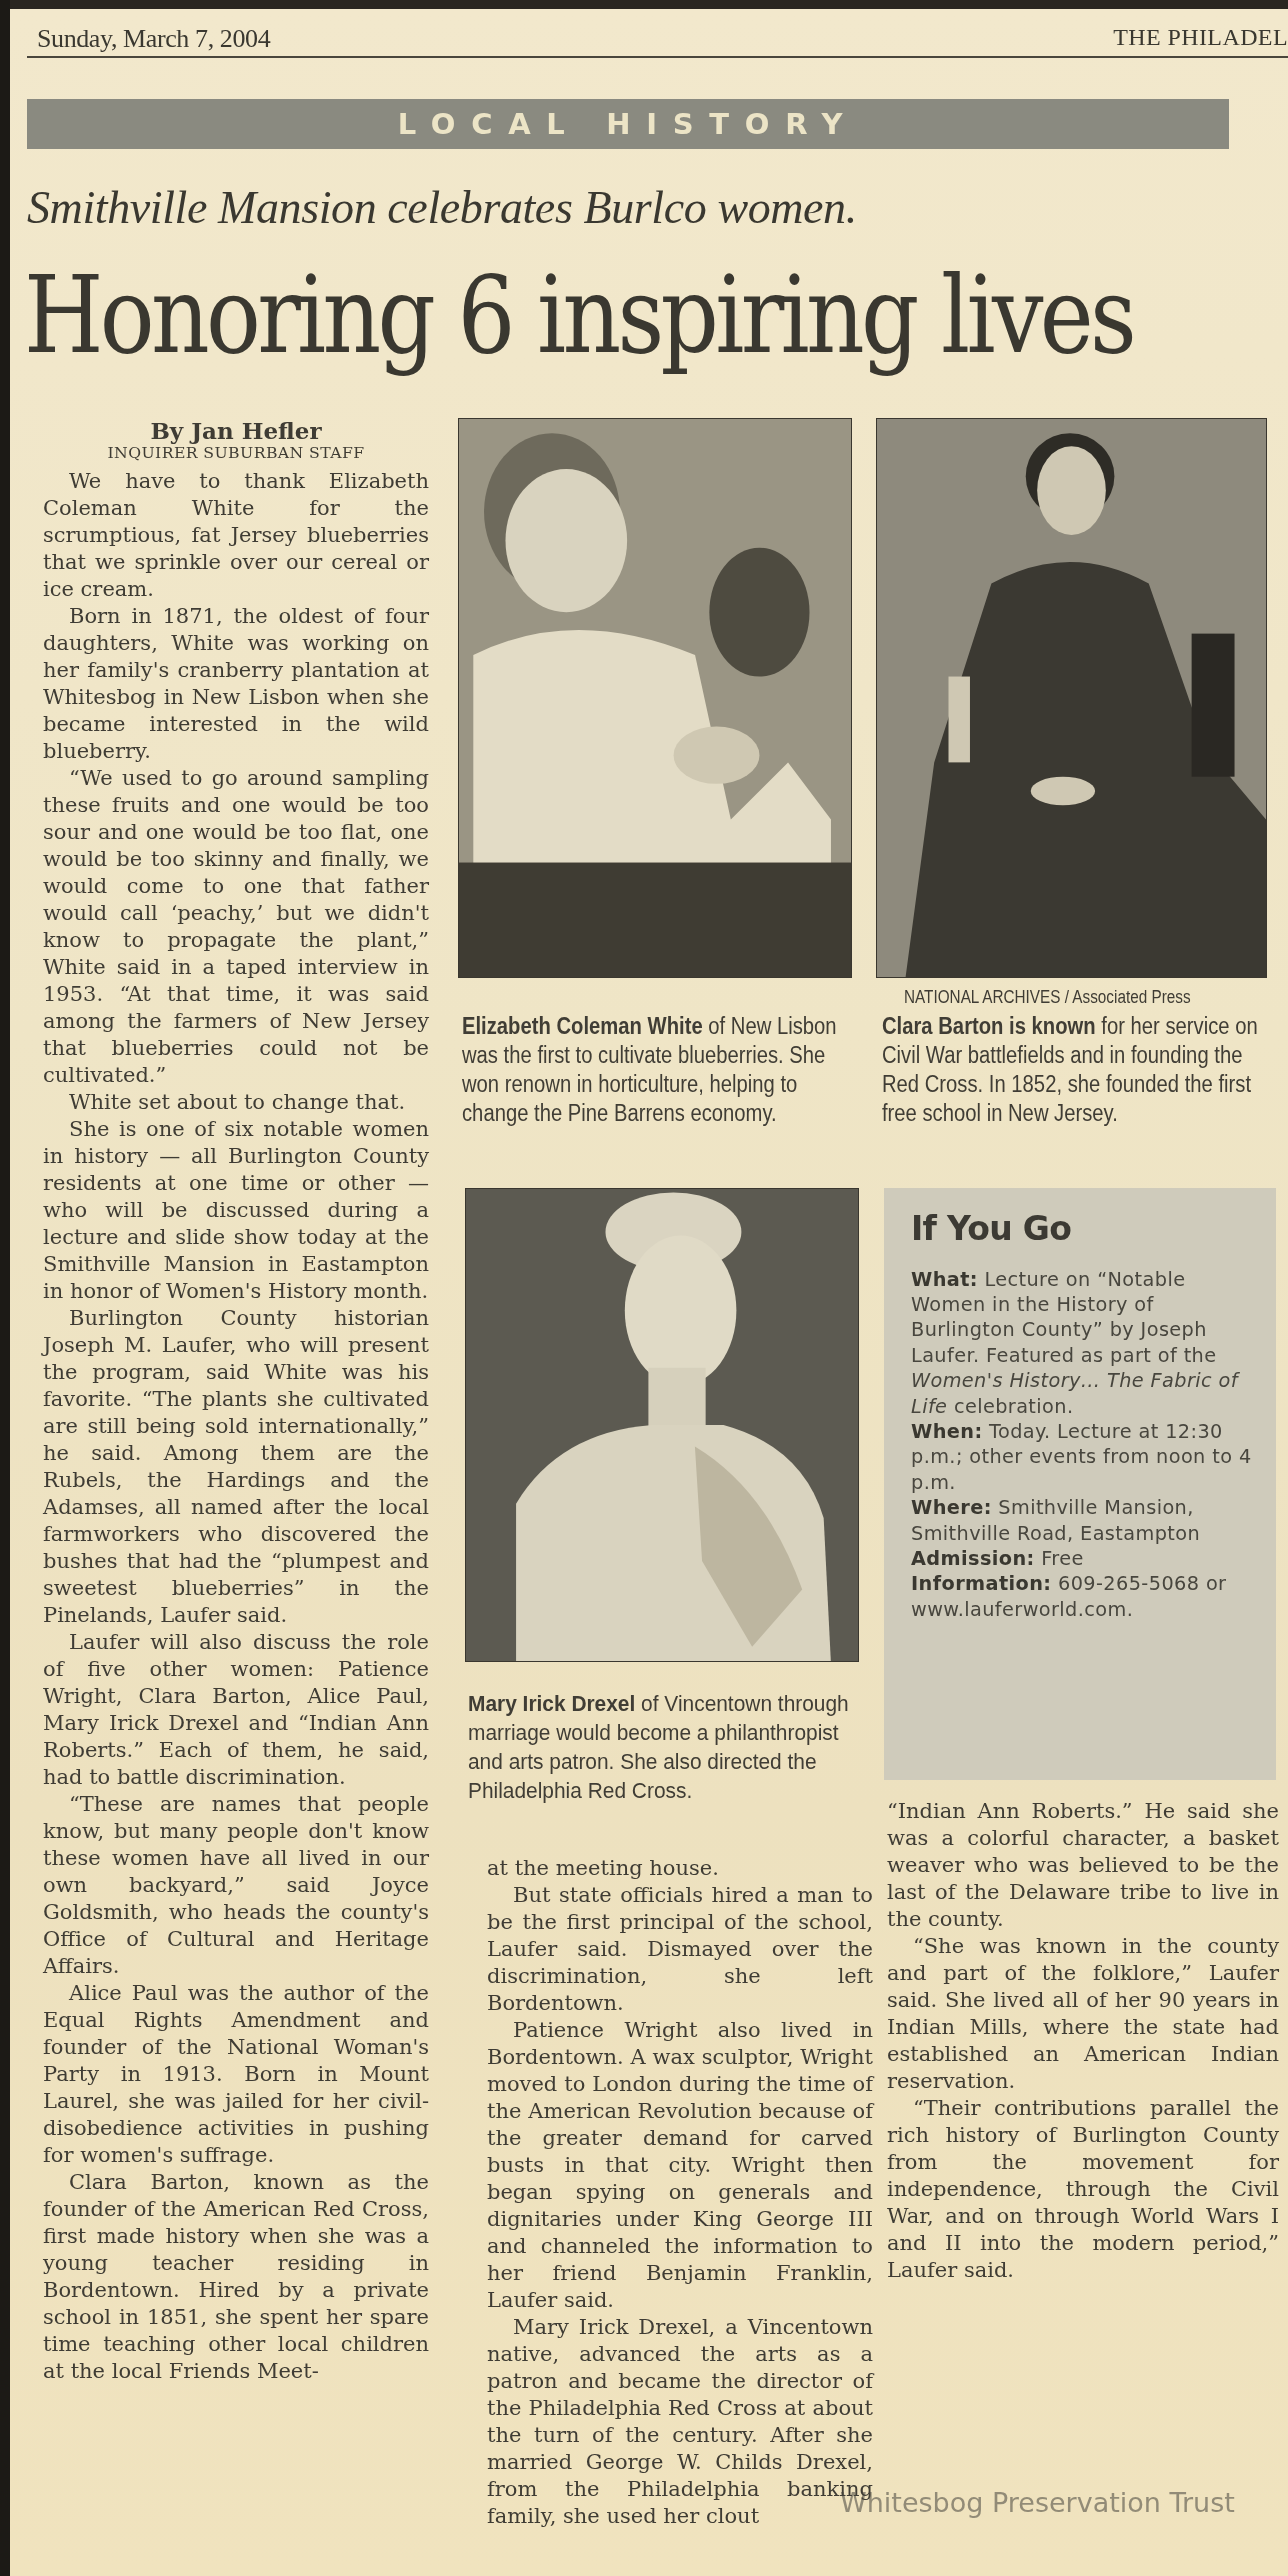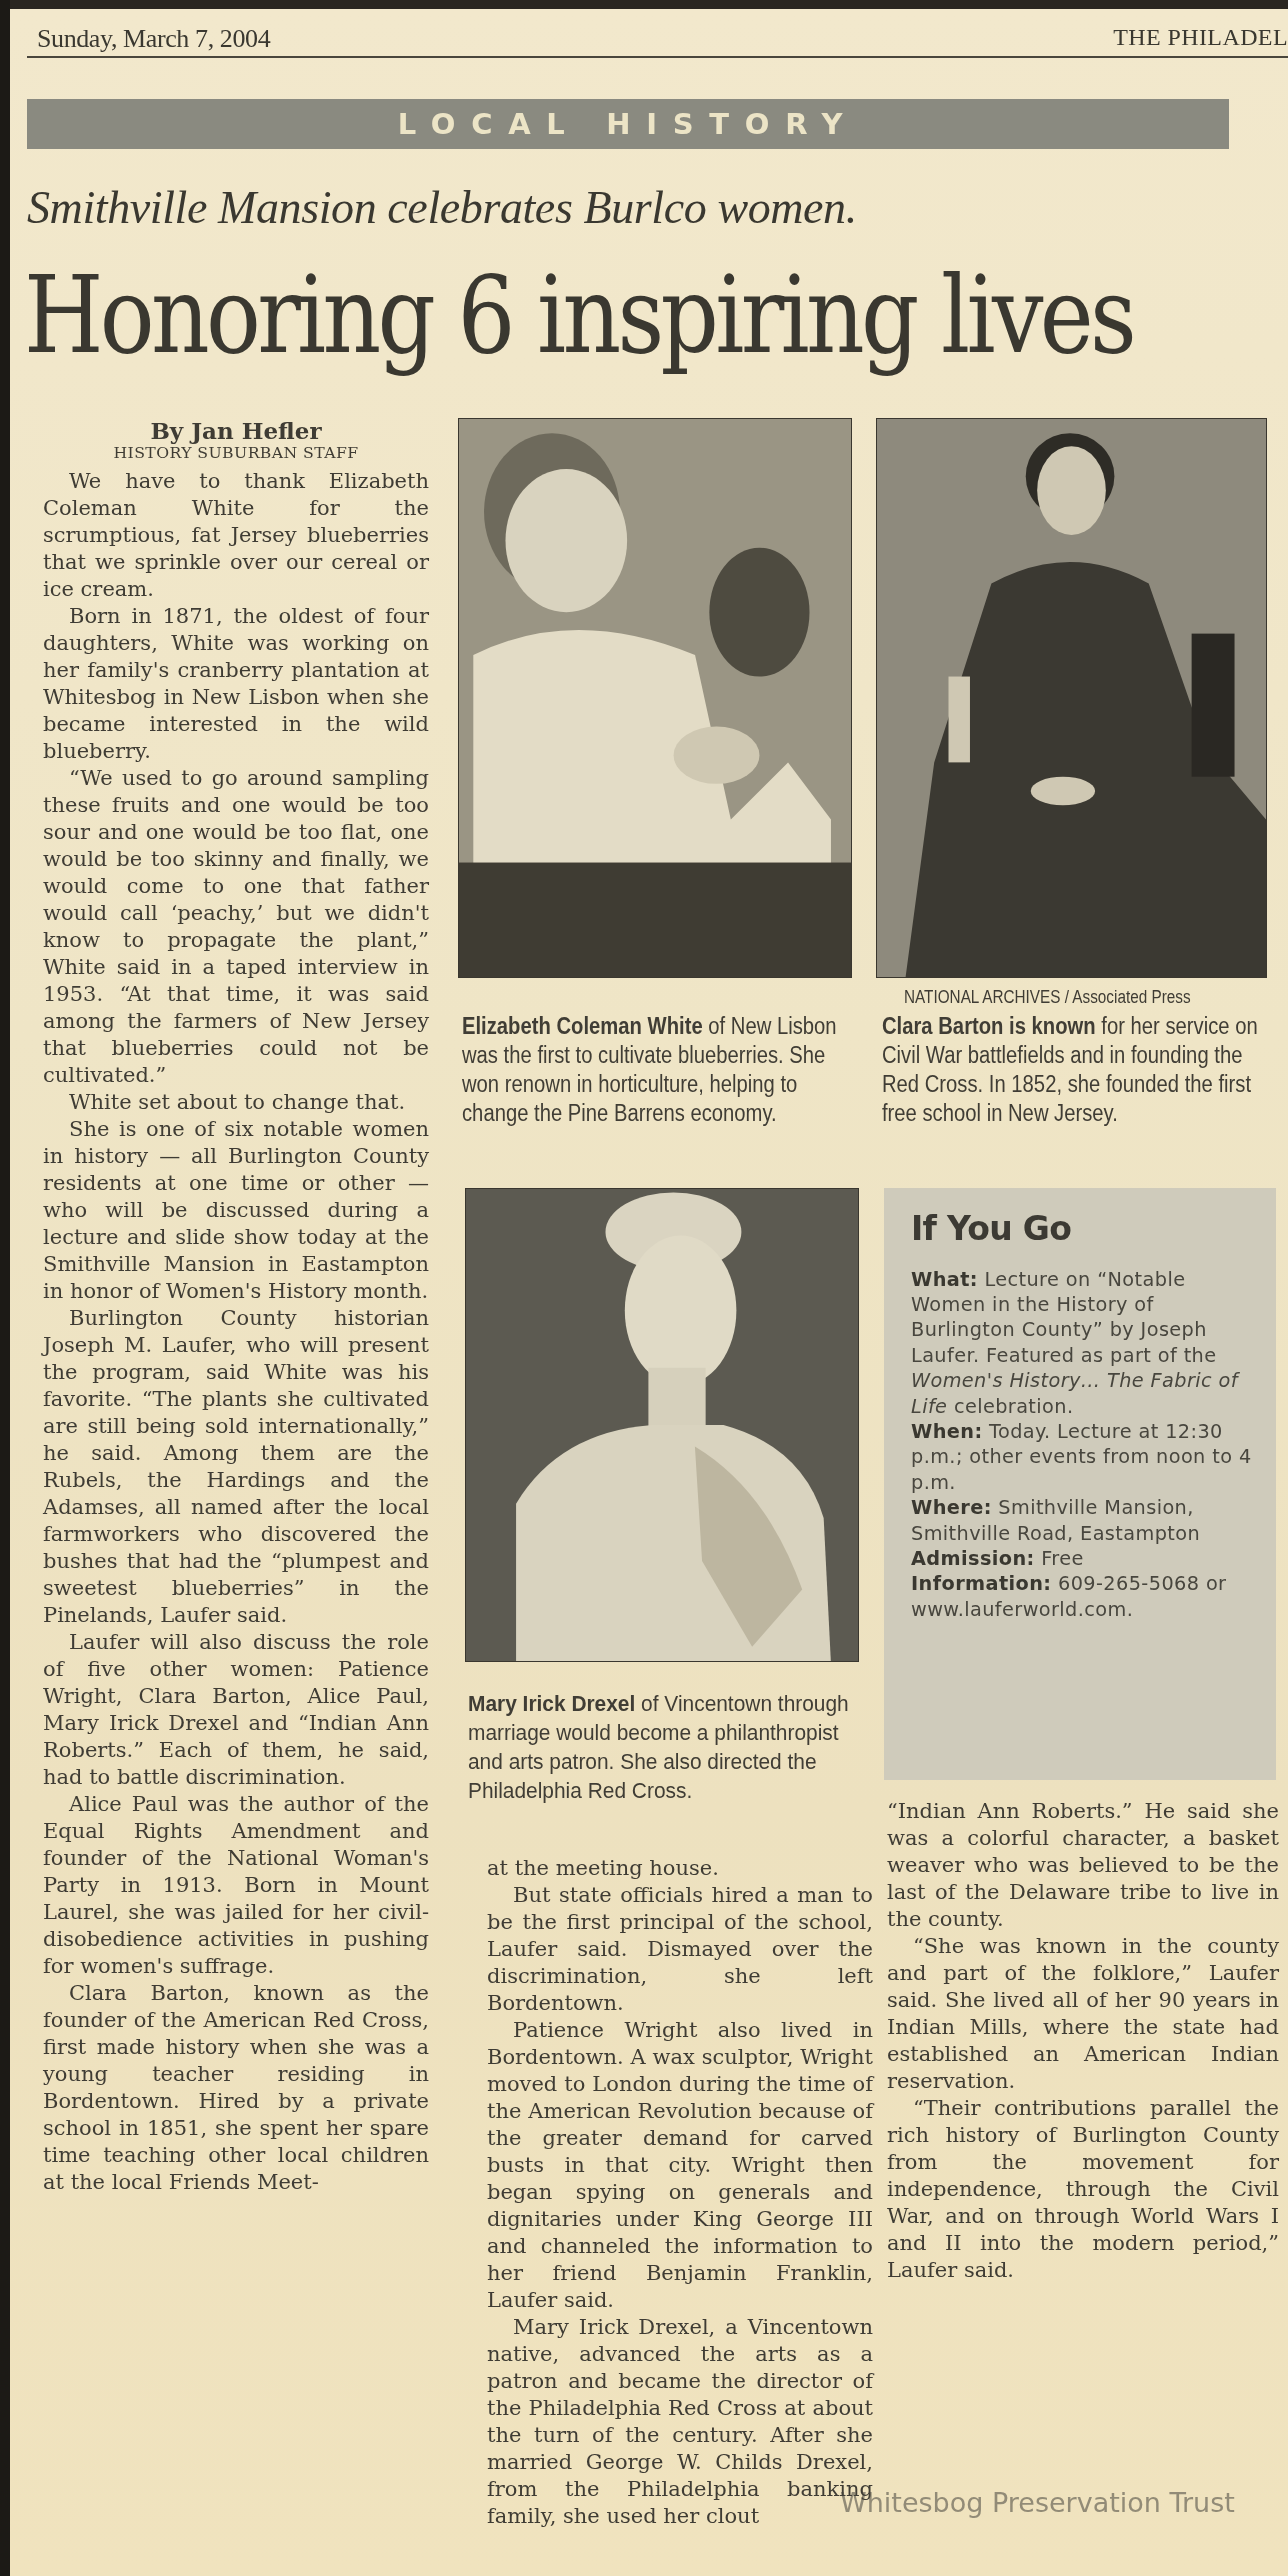--- a/index.html
+++ b/index.html
@@ -96,29 +96,30 @@
   <div class="section-bar">
     <span>LOCAL HISTORY</span>
   </div>
 
   <div class="kicker">Smithville Mansion celebrates Burlco women.</div>
   <div class="headline">Honoring 6 inspiring lives</div>
 
   <div class="col col-1">
     <div class="byline">
       <span class="name">By Jan Hefler</span>
-      <span class="staff">HISTORY SUBURBAN STAFF</span>
+      <span class="staff">INQUIRER SUBURBAN STAFF</span>
     </div>
     <p>We have to thank Elizabeth Coleman White for the scrumptious, fat Jersey blueberries that we sprinkle over our cereal or ice cream.</p>
     <p>Born in 1871, the oldest of four daughters, White was working on her family's cranberry plantation at Whitesbog in New Lisbon when she became interested in the wild blueberry.</p>
     <p>“We used to go around sampling these fruits and one would be too sour and one would be too flat, one would be too skinny and finally, we would come to one that father would call ‘peachy,’ but we didn't know to propagate the plant,” White said in a taped interview in 1953. “At that time, it was said among the farmers of New Jersey that blueberries could not be cultivated.”</p>
     <p>White set about to change that.</p>
     <p>She is one of six notable women in history — all Burlington County residents at one time or other — who will be discussed during a lecture and slide show today at the Smithville Mansion in Eastampton in honor of Women's History month.</p>
     <p>Burlington County historian Joseph M. Laufer, who will present the program, said White was his favorite. “The plants she cultivated are still being sold internationally,” he said. Among them are the Rubels, the Hardings and the Adamses, all named after the local farmworkers who discovered the bushes that had the “plumpest and sweetest blueberries” in the Pinelands, Laufer said.</p>
     <p>Laufer will also discuss the role of five other women: Patience Wright, Clara Barton, Alice Paul, Mary Irick Drexel and “Indian Ann Roberts.” Each of them, he said, had to battle discrimination.</p>
+    <p>“These are names that people know, but many people don't know these women have all lived in our own backyard,” said Joyce Goldsmith, who heads the county's Office of Cultural and Heritage Affairs.</p>
     <p>Alice Paul was the author of the Equal Rights Amendment and founder of the National Woman's Party in 1913. Born in Mount Laurel, she was jailed for her civil-disobedience activities in pushing for women's suffrage.</p>
     <p>Clara Barton, known as the founder of the American Red Cross, first made history when she was a young teacher residing in Bordentown. Hired by a private school in 1851, she spent her spare time teaching other local children at the local Friends Meet-</p>
   </div>
 
   <div class="photo photo-white" title="Elizabeth Coleman White smiling beside a blueberry bush">
     <svg class="figure" viewBox="0 0 548 780" preserveAspectRatio="none">
       <rect x="0" y="0" width="548" height="780" fill="#9a9584"></rect>
       <ellipse cx="130" cy="130" rx="95" ry="110" fill="#6e6a5c"></ellipse>
       <ellipse cx="150" cy="170" rx="85" ry="100" fill="#d9d3bf"></ellipse>
       <path d="M20 330 Q160 260 330 330 L380 560 L460 480 L520 560 L520 780 L20 780 Z" fill="#e3dcc6"></path>

